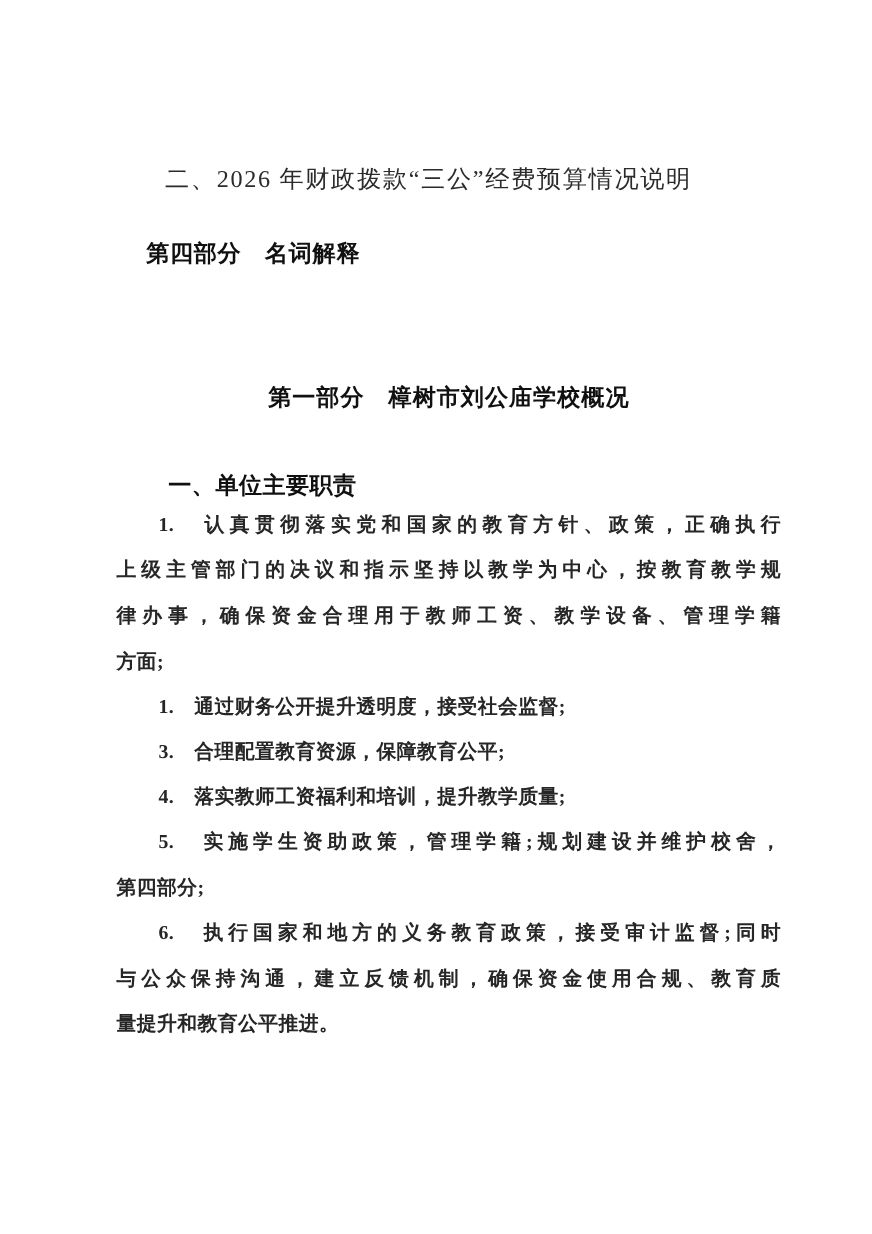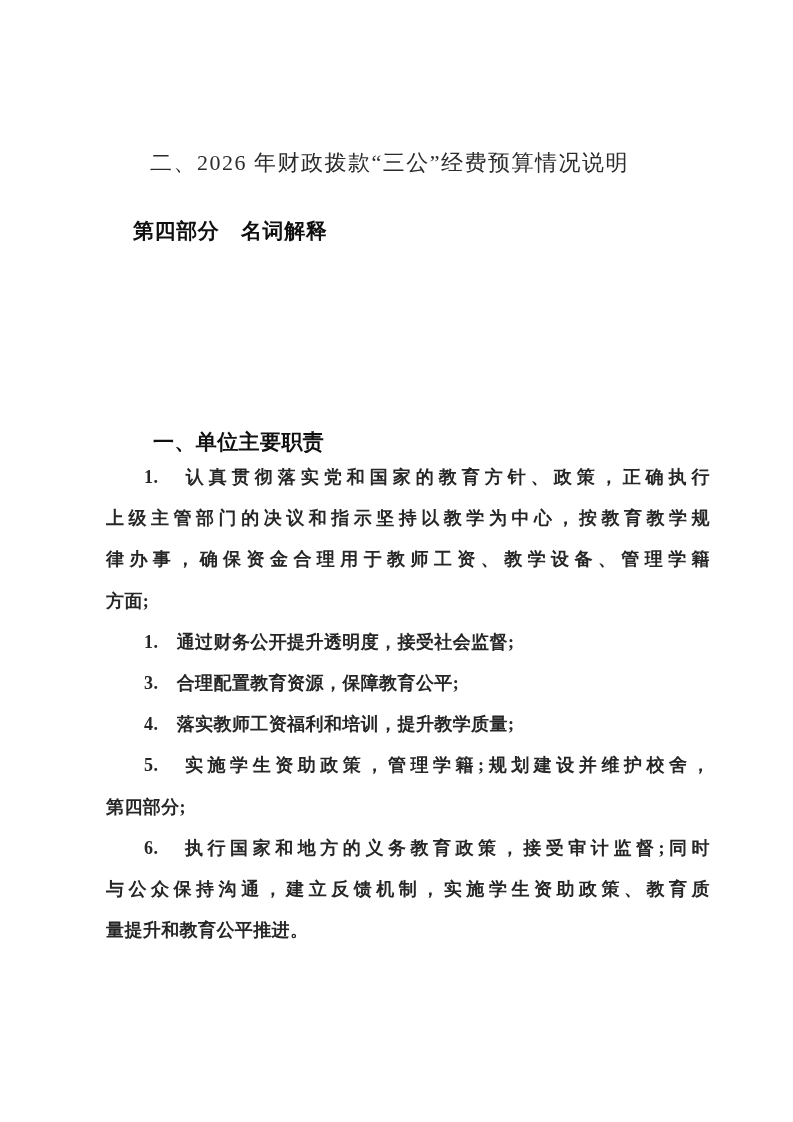--- a/index.html
+++ b/index.html
@@ -84,31 +84,32 @@
 </style>
 </head>
 <body>
 
 <div class="page">
 
   <div class="toc-line">二、2026 年财政拨款“三公”经费预算情况说明</div>
 
   <div class="heading h-part4">第四部分　名词解释</div>
 
+  <div class="heading h-part1">第一部分　樟树市刘公庙学校概况</div>
 
   <div class="heading h-sec1">一、单位主要职责</div>
 
   <div class="body-block">
     <div class="ln jf ind">1.　认真贯彻落实党和国家的教育方针、政策，正确执行</div>
     <div class="ln jf">上级主管部门的决议和指示坚持以教学为中心，按教育教学规</div>
     <div class="ln jf">律办事，确保资金合理用于教师工资、教学设备、管理学籍</div>
     <div class="ln">方面;</div>
     <div class="ln ind">1.　通过财务公开提升透明度，接受社会监督;</div>
     <div class="ln ind">3.　合理配置教育资源，保障教育公平;</div>
     <div class="ln ind">4.　落实教师工资福利和培训，提升教学质量;</div>
     <div class="ln jf ind">5.　实施学生资助政策，管理学籍;规划建设并维护校舍，</div>
     <div class="ln">第四部分;</div>
     <div class="ln jf ind">6.　执行国家和地方的义务教育政策，接受审计监督;同时</div>
-    <div class="ln jf">与公众保持沟通，建立反馈机制，实施学生资助政策、教育质</div>
+    <div class="ln jf">与公众保持沟通，建立反馈机制，确保资金使用合规、教育质</div>
     <div class="ln">量提升和教育公平推进。</div>
   </div>
 
 </div>
 
 </body></html>

